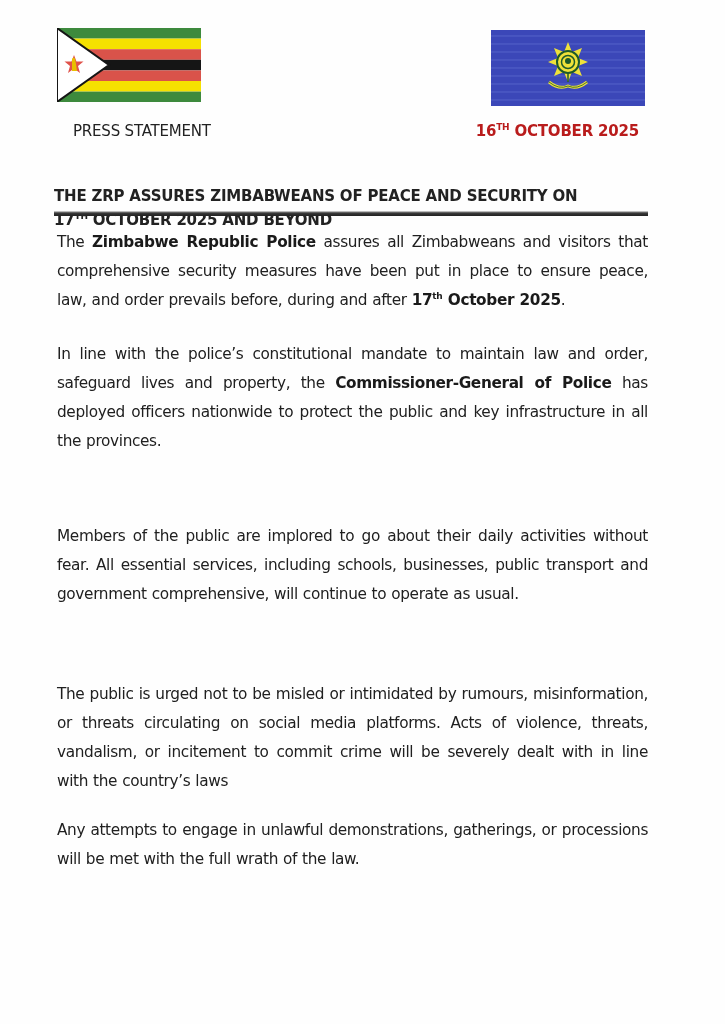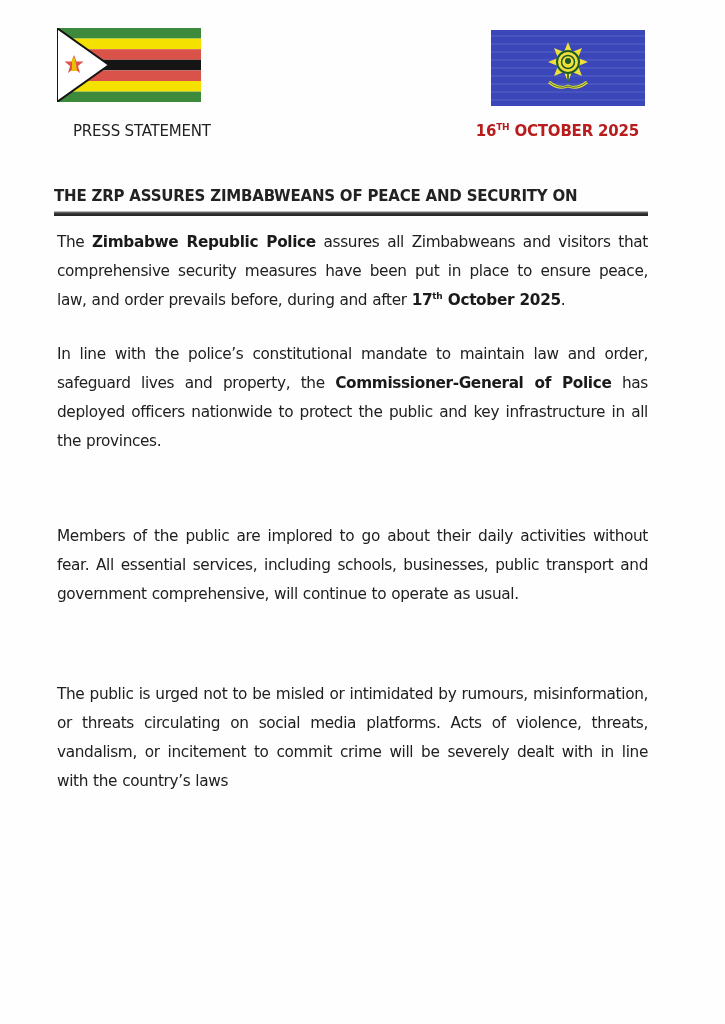--- a/index.html
+++ b/index.html
@@ -146,27 +146,31 @@
   </div>
 
   <div class="press-label">PRESS STATEMENT</div>
 
   <div class="press-date">
     <span>16</span><sup>TH</sup><span> OCTOBER 2025</span>
   </div>
 
   <div class="headline">
     <div>THE ZRP ASSURES ZIMBABWEANS OF PEACE AND SECURITY ON</div>
+    <div>
+      <span>17</span><sup>TH</sup><span> OCTOBER 2025 AND BEYOND</span>
+    </div>
   </div>
 
   <div class="divider-thin"></div>
   <div class="divider"></div>
 
   <p class="para p1"><span>The </span><b>Zimbabwe Republic Police</b><span> assures all Zimbabweans and visitors that comprehensive security measures have been put in place to ensure peace, law, and order prevails before, during and after </span><b><span>17</span><sup>th</sup><span> October 2025</span></b><span>.</span></p>
 
   <p class="para p2"><span>In line with the police’s constitutional mandate to maintain law and order, safeguard lives and property, the </span><b>Commissioner-General of Police</b><span> has deployed officers nationwide to protect the public and key infrastructure in all the provinces.</span></p>
 
   <p class="para p3">Members of the public are implored to go about their daily activities without fear. All essential services, including schools, businesses, public transport and government comprehensive, will continue to operate as usual.</p>
 
   <p class="para p4">The public is urged not to be misled or intimidated by rumours, misinformation, or threats circulating on social media platforms. Acts of violence, threats, vandalism, or incitement to commit crime will be severely dealt with in line with the country’s laws</p>
 
+  <p class="para p5">Any attempts to engage in unlawful demonstrations, gatherings, or processions will be met with the full wrath of the law.</p>
 
 </div>
 
 </body></html>

